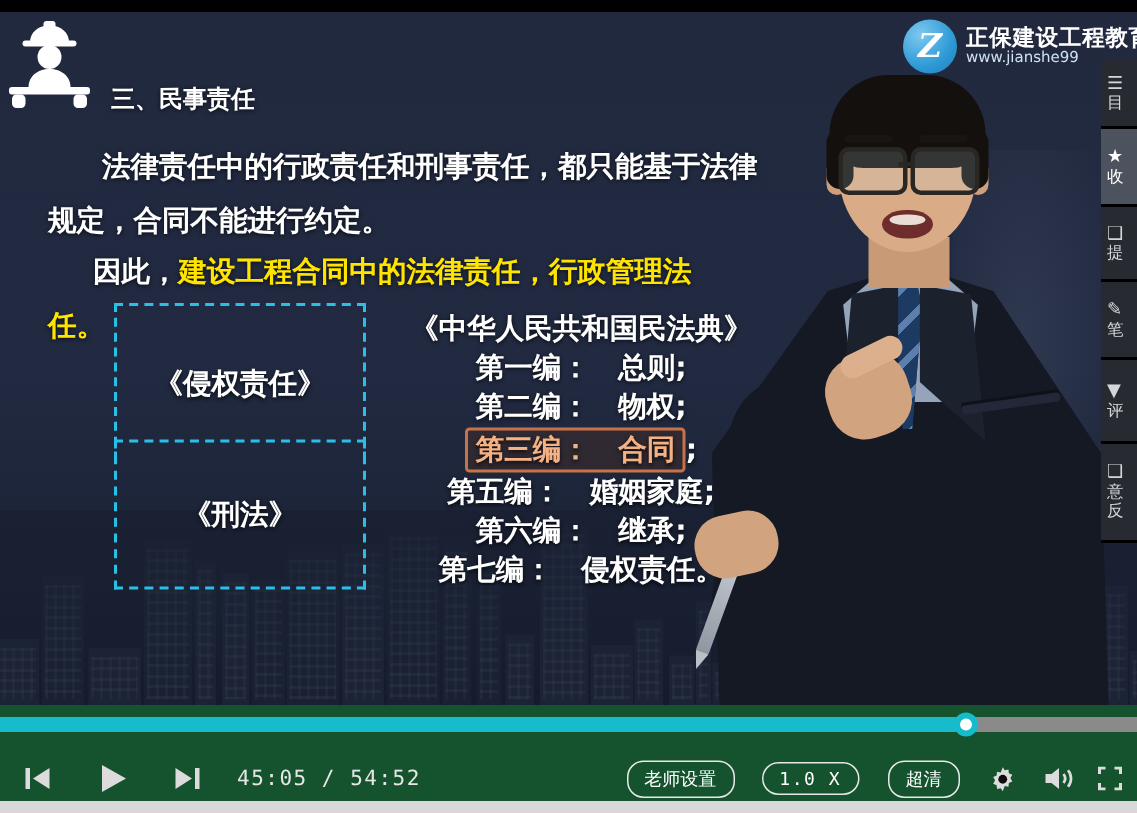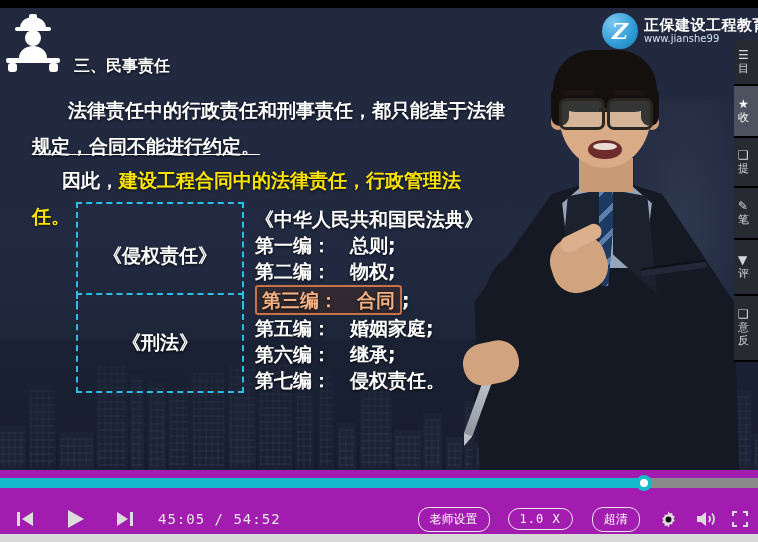--- a/index.html
+++ b/index.html
@@ -40,33 +40,33 @@
   .brand .txt{display:flex;flex-direction:column;line-height:1.05;}
   .brand .b1{color:#fff;font-size:15px;font-weight:bold;white-space:nowrap;letter-spacing:.5px;}
   .brand .b2{color:#cfe2f2;font-size:10px;white-space:nowrap;}
 
   
   .slide-text{position:absolute;left:0;top:56px;width:758px;z-index:15;color:#fff;}
   .ln{position:absolute;white-space:nowrap;font-weight:bold;
       text-shadow:0 1px 3px rgba(0,0,0,.75);font-family:"DejaVu Sans","Liberation Sans",sans-serif;}
   .l-head{left:74px;top:0;font-size:16px;}
   .l-p1{left:68px;top:42px;font-size:19px;}
-  .l-p2{left:32px;top:78px;font-size:19px;text-decoration:underline;}
+  .l-p2{left:32px;top:78px;font-size:19px;}
   .l-p3{left:62px;top:112px;font-size:19px;}
   .l-p4{left:32px;top:148px;font-size:19px;}
   .hl{color:#ffe400;}
 
   
   .box{position:absolute;z-index:15;border:2px dashed #2bbfe8;box-sizing:border-box;
        display:flex;align-items:center;justify-content:center;color:#fff;font-size:19px;font-weight:bold;
        text-shadow:0 1px 3px rgba(0,0,0,.8);}
   .box-admin{left:76px;top:202px;width:168px;height:105px;border-bottom:none;}
   .box-crim{left:76px;top:293px;width:168px;height:100px;font-family:Liberation Serif, serif;}
 
-  .law-list{position:absolute;left:255px;top:206px;width:265px;z-index:15;text-align:left;color:#fff;}
+  .law-list{position:absolute;left:255px;top:206px;width:265px;z-index:15;text-align:center;color:#fff;}
   .law-list .li{font-size:19px;font-weight:bold;line-height:1.38;white-space:nowrap;
      text-shadow:0 1px 3px rgba(0,0,0,.8);}
   .li.marked{color:#f4b183;display:inline-block;border:2px solid #c8724a;border-radius:3px;
      padding:0 5px;background:rgba(80,45,30,.35);}
   .markwrap{line-height:1.38;}
 
   
   .presenter{position:absolute;left:455px;top:40px;width:300px;height:430px;z-index:18;overflow:hidden;}
   .p-head{position:absolute;left:104px;top:20px;width:92px;height:108px;border-radius:46px/54px;background:#d9ab86;}
   .p-hair{position:absolute;left:98px;top:10px;width:104px;height:62px;border-radius:52px 52px 30px 30px;background:#14100e;}
@@ -114,21 +114,21 @@
   
   .sidebar{position:absolute;right:0;top:40px;width:24px;z-index:30;}
   .sb-item{width:24px;box-sizing:border-box;background:#272b31;color:#d4d6da;
      display:flex;flex-direction:column;align-items:flex-start;justify-content:center;
      padding-left:4px;border-bottom:2px solid #000;overflow:hidden;}
   .sb-item.sel{background:#4d535e;color:#fff;}
   .sb-gl{font-size:12px;line-height:1.15;}
   .sb-lb{font-size:11px;line-height:1.15;}
 
   
-  .controls{position:absolute;left:0;top:470px;width:758px;height:72px;background:#a21caf;z-index:50;}
+  .controls{position:absolute;left:0;top:470px;width:758px;height:72px;background:#14532d;z-index:50;}
   .prog{position:absolute;left:0;top:8px;width:758px;height:10px;background:#8a8a8a;cursor:pointer;}
   .prog .fill{position:absolute;left:0;top:0;height:10px;background:#16bccc;width:85%;}
   .prog .knob{position:absolute;top:-3px;width:16px;height:16px;border-radius:50%;background:#fff;
      border:4px solid #16bccc;box-sizing:border-box;}
   .crow{position:absolute;left:0;top:26px;width:758px;height:46px;display:flex;align-items:center;}
   .cbtn{color:#dcdcdc;cursor:pointer;display:flex;align-items:center;justify-content:center;}
   .time{color:#e6e6e6;font-family:"DejaVu Sans Mono","Liberation Mono",monospace;font-size:14px;letter-spacing:1px;}
   .pill{border:1px solid #e8e8e8;border-radius:11px;color:#fff;font-size:12px;
      padding:3px 11px;white-space:nowrap;cursor:pointer;}
   .pill.mono{font-family:"DejaVu Sans Mono","Liberation Mono",monospace;letter-spacing:1px;}

